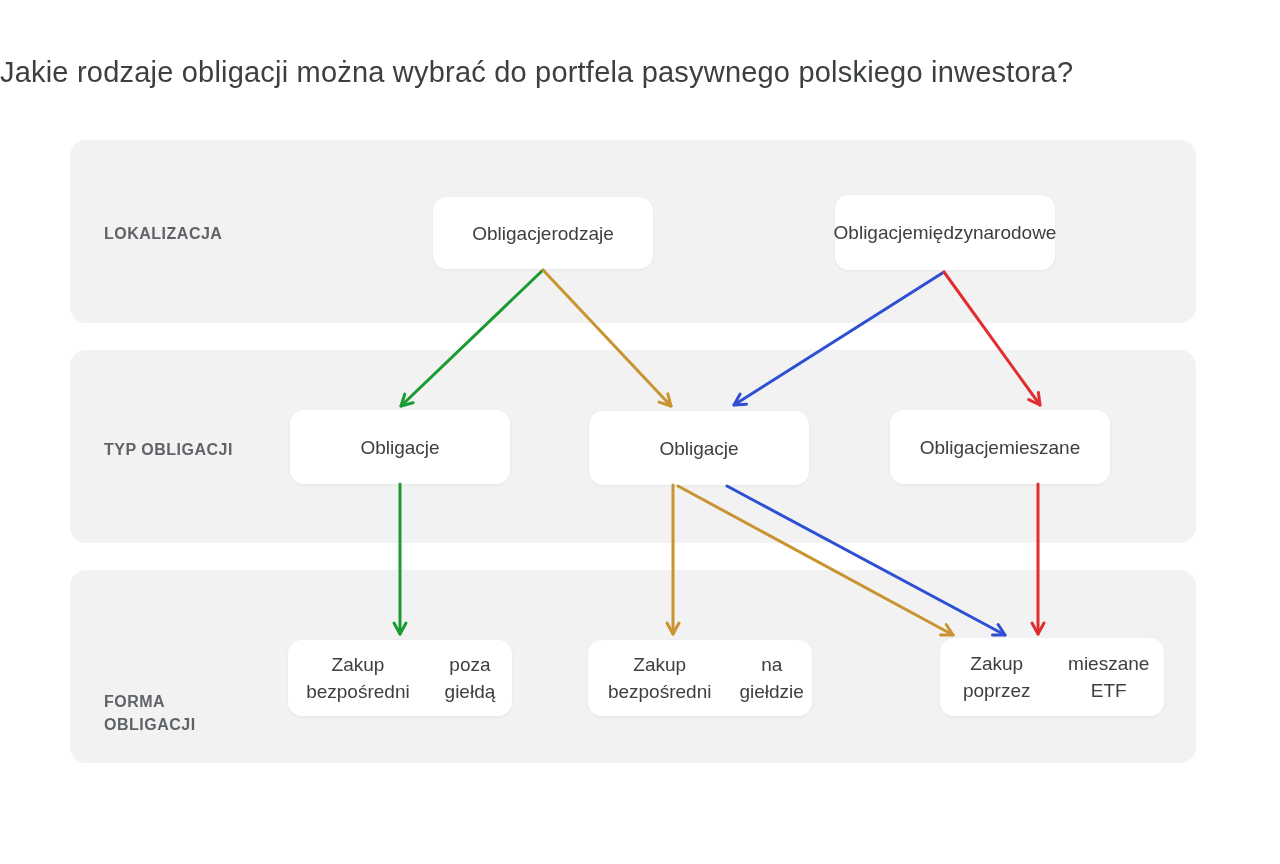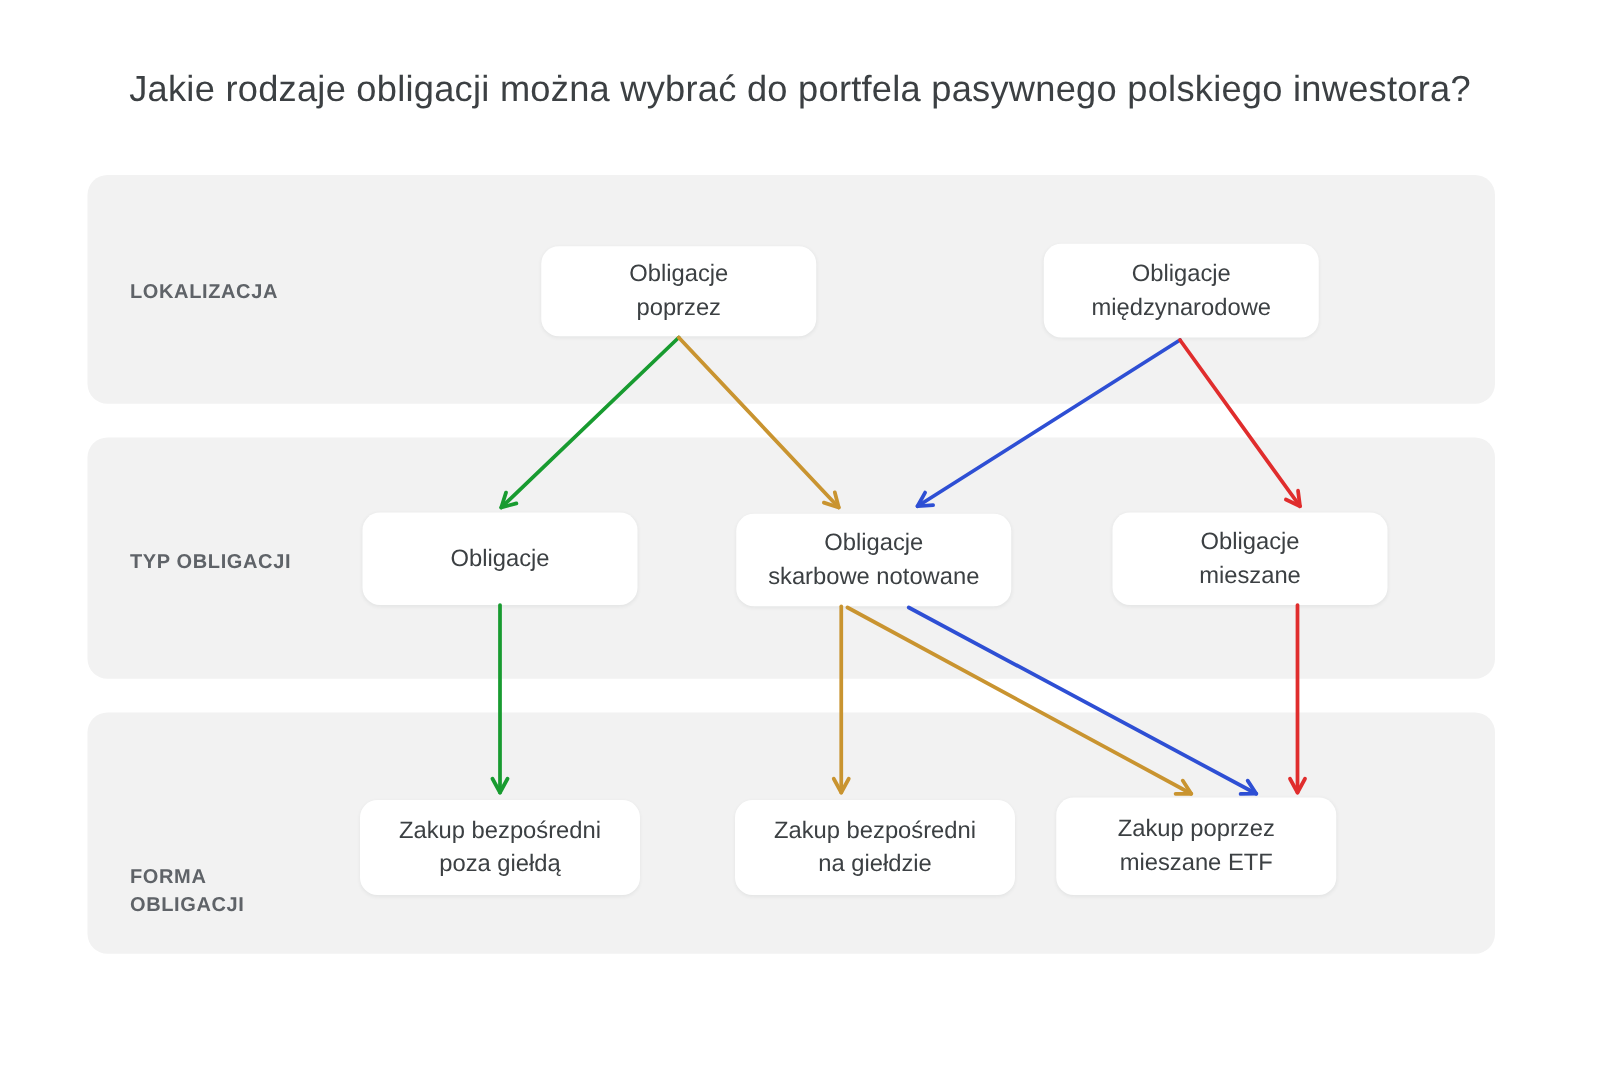--- a/index.html
+++ b/index.html
@@ -4,52 +4,52 @@
 <style>
   html,body{margin:0;padding:0}
   body{
     width:1280px;height:864px;position:relative;overflow:hidden;
     background:#ffffff;
     font-family:"Liberation Sans",sans-serif;
     -webkit-font-smoothing:antialiased;
   }
   .title{
     position:absolute;top:54px;left:0;width:1280px;
-    text-align:center;font-size:29px;line-height:36px;
+    font-size:29px;line-height:36px;
     color:#3c4043;font-weight:500;letter-spacing:.2px;
   }
   .band{
     position:absolute;left:70px;width:1126px;
     background:#f2f2f2;border-radius:16px;
   }
   #band-1{top:140px;height:183px}
   #band-2{top:350px;height:193px}
   #band-3{top:570px;height:193px}
   .row-label{
     position:absolute;left:104px;
     font-size:16px;line-height:23px;color:#5f6368;
     letter-spacing:.5px;font-weight:700;
   }
   #label-1{top:222px}
   #label-2{top:438px}
   #label-3{top:690px}
   .node{
     position:absolute;background:#ffffff;border-radius:14px;
-    display:flex;flex-direction:column;align-items:center;justify-content:center;
+    display:flex;flex-direction:row;align-items:center;justify-content:center;
     text-align:center;font-size:19px;line-height:27px;color:#3c4043;
     box-shadow:0 1px 3px rgba(60,64,67,.07);
   }
   #node-polskie{left:433px;top:197px;width:220px;height:72px}
   #node-miedzynarodowe{left:835px;top:195px;width:220px;height:75px}
   #node-detaliczne{left:290px;top:410px;width:220px;height:74px}
   #node-notowane{left:589px;top:411px;width:220px;height:74px}
   #node-mieszane{left:890px;top:410px;width:220px;height:74px}
   #node-poza-gielda{left:288px;top:640px;width:224px;height:76px}
   #node-na-gieldzie{left:588px;top:640px;width:224px;height:76px}
-  #node-etf{left:845px;top:638px;width:224px;height:78px}
+  #node-etf{left:940px;top:638px;width:224px;height:78px}
   svg.edges{position:absolute;left:0;top:0;pointer-events:none}
   svg.edges line{stroke-width:3;stroke-linecap:round}
 </style>
 </head>
 <body>
 
 <div class="title">Jakie rodzaje obligacji można wybrać do portfela pasywnego polskiego inwestora?</div>
 
 <div class="band" id="band-1"></div>
 <div class="band" id="band-2"></div>
@@ -61,32 +61,31 @@
 <div class="row-label" id="label-2">
   <div>TYP OBLIGACJI</div>
 </div>
 <div class="row-label" id="label-3">
   <div>FORMA</div>
   <div>OBLIGACJI</div>
 </div>
 
 <div class="node" id="node-polskie">
   <span>Obligacje</span>
-  <span>poprzez</span>
+  <span>rodzaje</span>
 </div>
 <div class="node" id="node-miedzynarodowe">
   <span>Obligacje</span>
   <span>międzynarodowe</span>
 </div>
 <div class="node" id="node-detaliczne">
   <span>Obligacje</span>
 </div>
 <div class="node" id="node-notowane">
   <span>Obligacje</span>
-  <span>skarbowe notowane</span>
 </div>
 <div class="node" id="node-mieszane">
   <span>Obligacje</span>
   <span>mieszane</span>
 </div>
 <div class="node" id="node-poza-gielda">
   <span>Zakup bezpośredni</span>
   <span>poza giełdą</span>
 </div>
 <div class="node" id="node-na-gieldzie">

